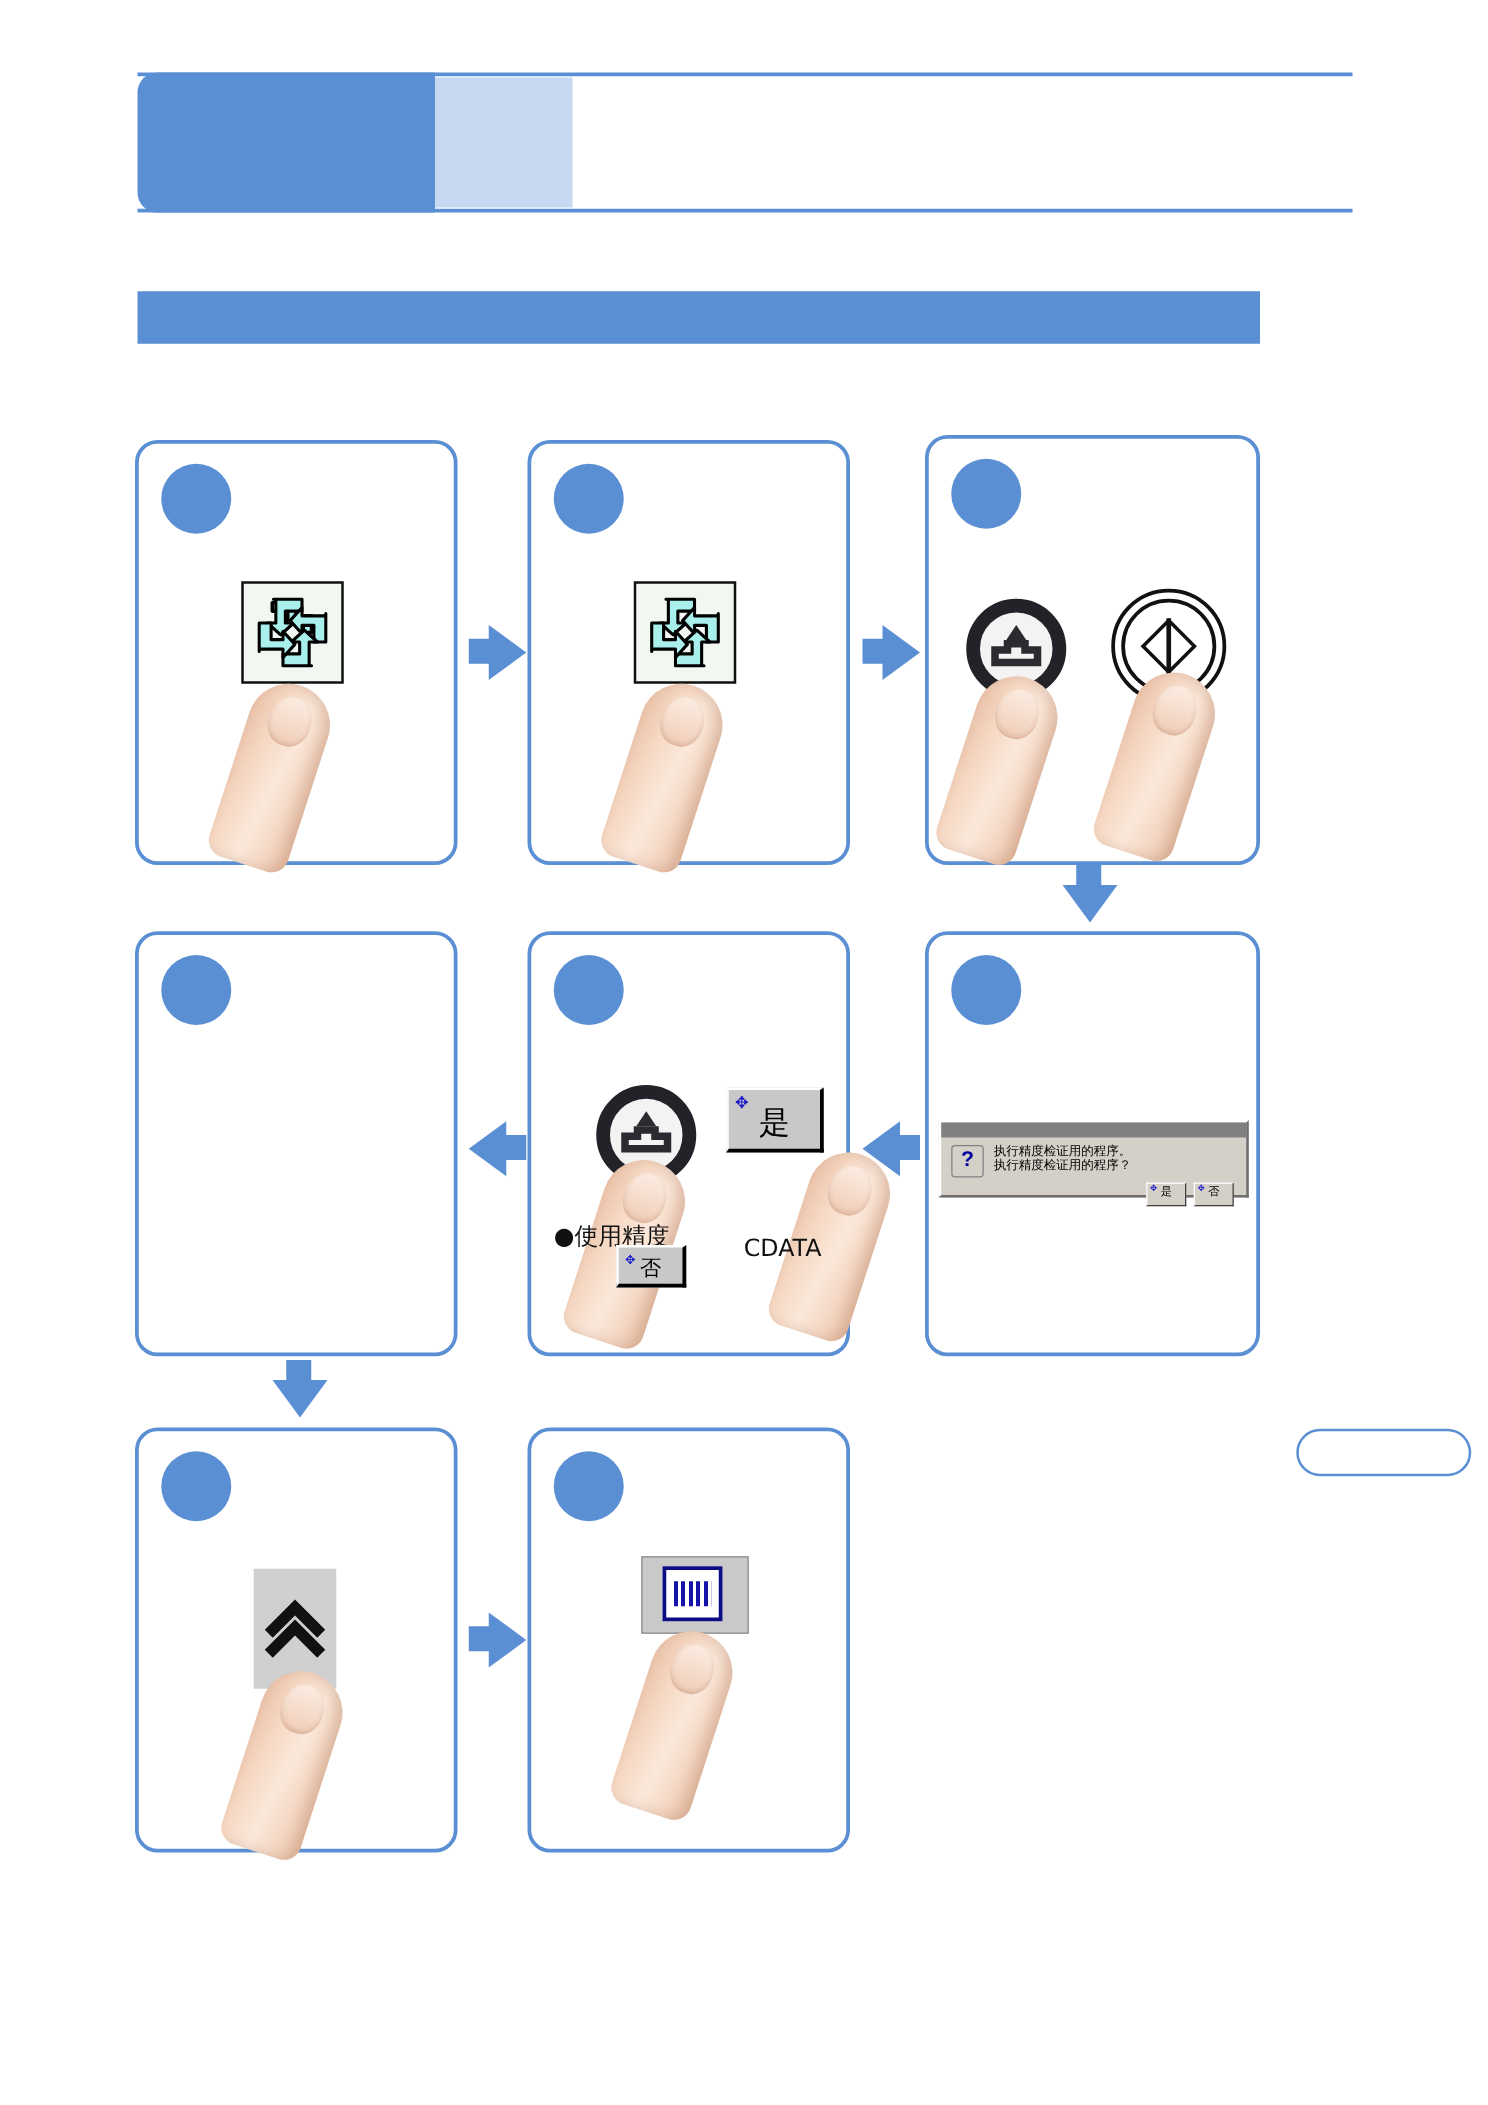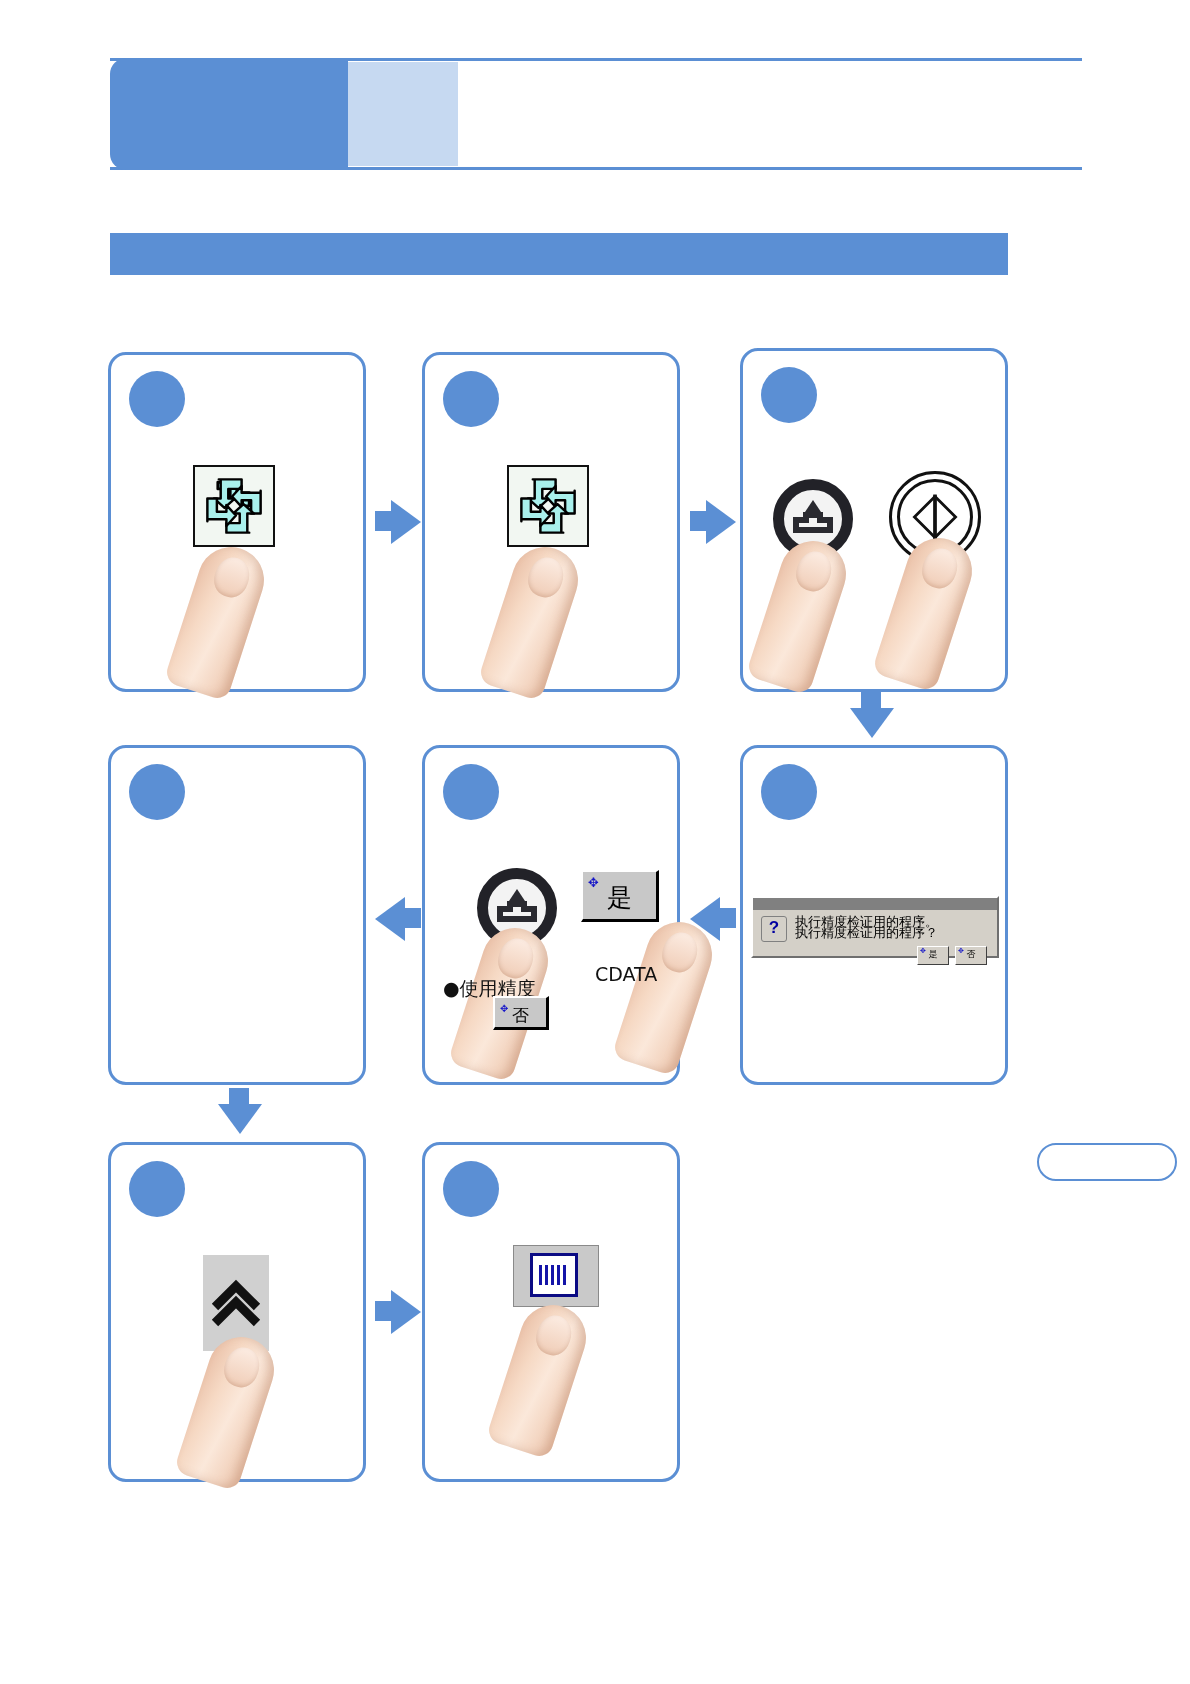--- a/index.html
+++ b/index.html
@@ -157,21 +157,21 @@
     width:24px;height:24px;flex:0 0 24px;
     border-radius:3px;
     background:#d4d0c8;
     border:1px solid #808080;
     color:#0000a0;
     font-weight:bold;font-size:17px;
     text-align:center;line-height:22px;
   }
   .dialog-text{
     margin-left:8px;
-    font-size:13px;line-height:11px;
+    font-size:10px;line-height:11px;
     color:#000000;
     font-family:"DejaVu Sans",sans-serif;
   }
   .dialog-buttons{
     display:flex;justify-content:flex-end;
     gap:6px;padding:2px 10px 6px 0;
   }
   .dlg-btn{
     width:30px;height:17px;
     background:#d4d0c8;
@@ -365,21 +365,21 @@
   </div>
   <div class="finger" style="left:44px;top:178px;"></div>
 
   <div class="softkey" style="left:156px;top:122px;width:78px;height:52px;font-size:25px;line-height:52px;">
     <span class="mark">✥</span>
     <span>是</span>
   </div>
   <div class="finger" style="left:208px;top:172px;"></div>
 
   <div class="panel-caption" style="left:18px;top:228px;">●使用精度</div>
-  <div class="panel-caption" style="left:170px;top:215px;">CDATA</div>
+  <div class="panel-caption" style="left:170px;top:240px;">CDATA</div>
 
   <div class="softkey" style="left:68px;top:248px;width:56px;height:34px;font-size:17px;line-height:34px;">
     <span class="mark" style="font-size:10px;">✥</span>
     <span>否</span>
   </div>
 </div>
 
 <div class="abs" style="left:690px;top:897px;">
   <div class="abs arrow-left" style="left:0;top:0;"></div>
   <div class="abs arrow-left-shaft" style="left:28px;top:11px;width:18px;"></div>

